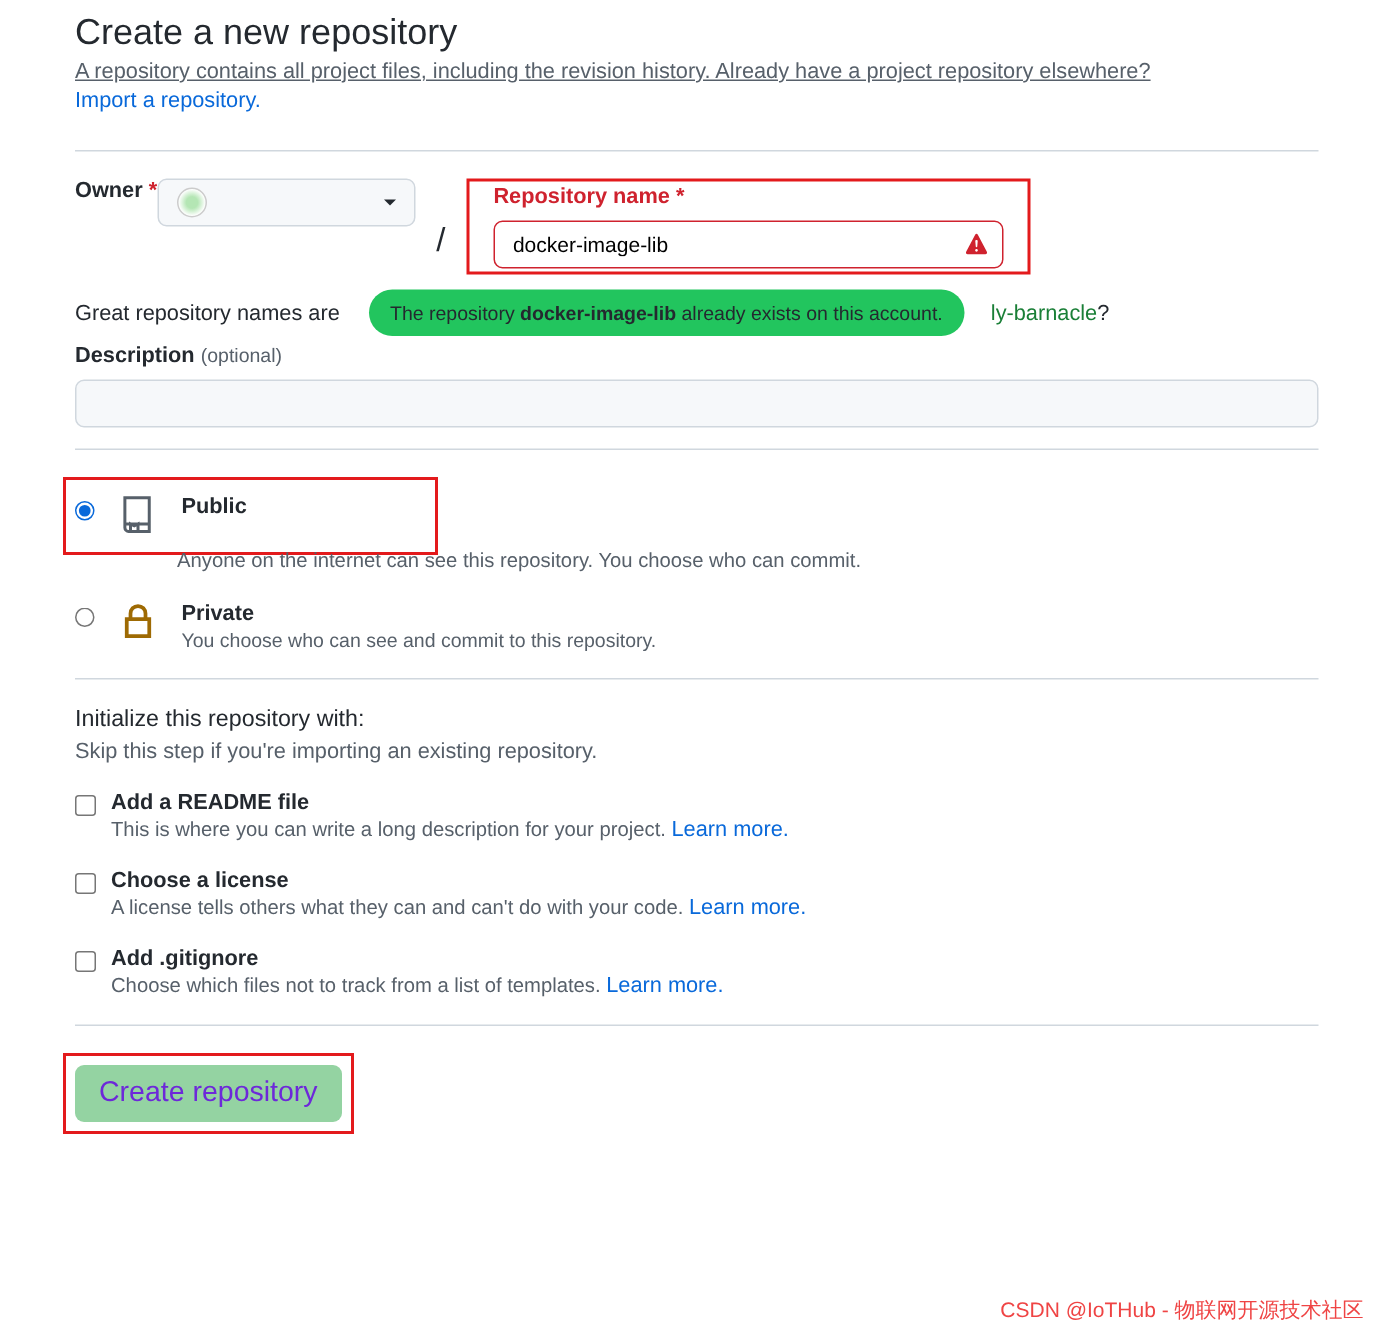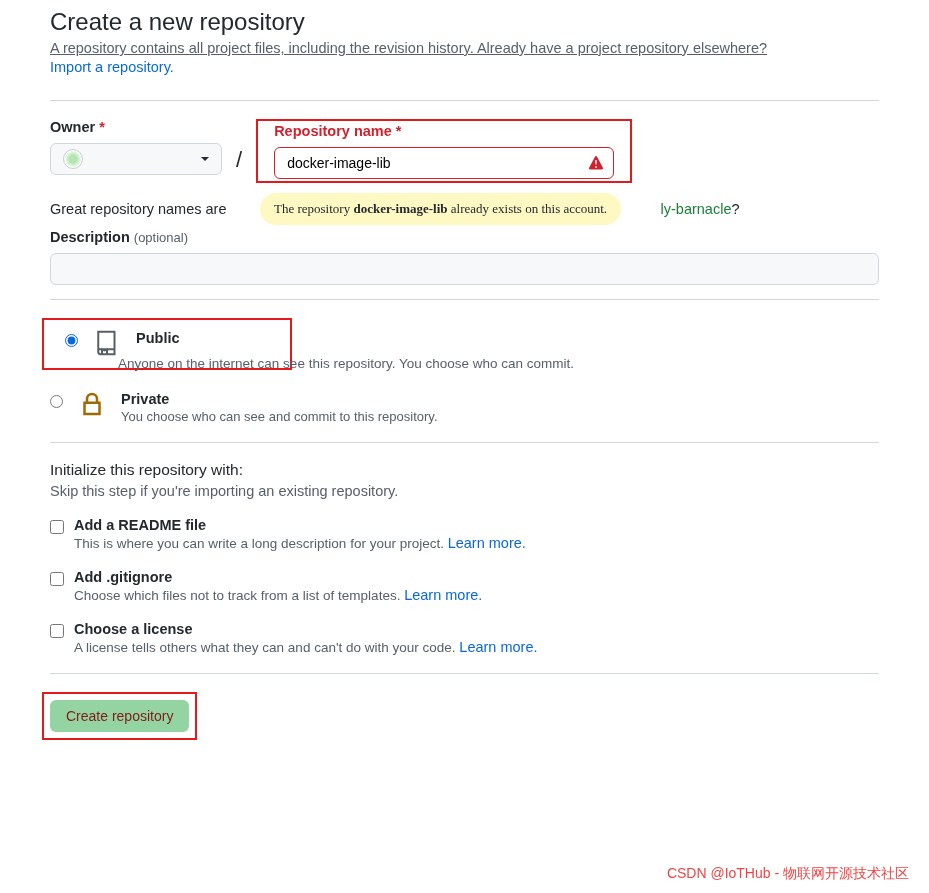--- a/index.html
+++ b/index.html
@@ -10,21 +10,21 @@
       width: 929px;
       padding: 0 0 40px 0;
     }
     .container { padding: 8px 50px 0 50px; }
     h1 { font-size: 24px; font-weight: 400; margin-bottom: 4px; }
     .subhead { color: #57606a; font-size: 14.5px; margin-bottom: 2px; text-decoration: underline; }
     .link { color: #0969da; cursor: pointer; font-size: 14.5px; }
     hr { border: none; border-top: 1px solid #d0d7de; margin: 24px 0 18px; }
     hr.mid { margin: 14px 0 18px; }
     .row-owner-repo { display: flex; align-items: flex-start; gap: 14px; }
-    .field-col { display: flex; flex-direction: column; position: relative; }
+    .field-col { display: flex; flex-direction: row; position: relative; }
     .label { font-weight: 600; font-size: 14.5px; margin-bottom: 8px; }
     .label.error { color: #cf222e; }
     .asterisk { color: #cf222e; }
     .owner-select {
       display: flex; align-items: center; background: #f6f8fa; border: 1px solid #d0d7de;
       border-radius: 6px; padding: 5px 12px; min-width: 172px; height: 32px; cursor: pointer;
       gap: 6px;
     }
     .avatar-circle {
       width: 20px; height: 20px; border-radius: 50%;
@@ -41,46 +41,46 @@
       width: 340px; height: 32px; padding: 5px 36px 5px 12px; font-size: 14px;
       border: 1px solid #cf222e; border-radius: 6px; outline: none;
     }
     .repo-input-wrap { position: relative; }
     .warn-icon {
       position: absolute; right: 10px; top: 8px; width: 16px; height: 16px;
     }
     .name-hint { font-size: 14.5px; color: #24292f; margin-top: 18px; position: relative; }
     .name-hint .suggestion { color: #1a7f37; font-weight: 400; }
     .tooltip {
-      position: absolute; left: 210px; top: -8px; background: #fef9c3; border-radius: 16px;
-      padding: 8px 14px; font-size: 13px; color: #24292f; white-space: nowrap; z-index: 10; font-family: Liberation Serif, serif;
+      position: absolute; left: 196px; top: -8px; background: #22c55e; border-radius: 16px;
+      padding: 8px 14px; font-size: 13px; color: #24292f; white-space: nowrap; z-index: 10;
     }
     .tooltip b { font-weight: 600; }
     .desc-label { margin-top: 12px; }
     .optional { color: #57606a; font-weight: 400; font-size: 13px; }
     .desc-input {
       width: 100%; height: 32px; padding: 5px 12px; font-size: 14px;
       border: 1px solid #d0d7de; border-radius: 6px; background: #f6f8fa;
     }
     .visibility-row { display: flex; align-items: flex-start; gap: 14px; padding: 4px 0; margin-bottom: 12px; }
-    .vis-public-wrap { border: 2px solid #e31a1c; padding: 6px 21px; margin-left: -8px; margin-bottom: 6px; width: 250px; }
+    .vis-public-wrap { border: 2px solid #e31a1c; padding: 6px 6px; margin-left: -8px; margin-bottom: 16px; width: 250px; }
     .radio { margin-top: 4px; accent-color: #0969da; }
     .vis-icon { width: 30px; height: 30px; flex-shrink: 0; margin-top: -2px; }
     .vis-text .vis-title { font-weight: 600; font-size: 14.5px; }
     .vis-text .vis-desc { color: #57606a; font-size: 13px; margin-top: 2px; }
     .init-heading { font-weight: 400; font-size: 15.5px; margin-top: 6px; }
     .init-sub { color: #57606a; font-size: 14.5px; margin-top: 4px; margin-bottom: 18px; }
     .check-row { display: flex; align-items: flex-start; gap: 10px; margin-bottom: 18px; }
     .check-row input { margin-top: 3px; width: 14px; height: 14px; }
     .check-title { font-weight: 600; font-size: 14.5px; }
     .check-desc { color: #57606a; font-size: 13.5px; margin-top: 2px; }
     .submit-wrap { border: 2px solid #e31a1c; display: inline-block; padding: 6px; margin-left: -8px; }
     .submit-btn {
-      background: #94d3a2; color: #7f1d1d; border: none; border-radius: 6px;
-      padding: 8px 16px; font-size: 14px; font-weight: 500; cursor: pointer;
+      background: #94d3a2; color: #6d28d9; border: none; border-radius: 6px;
+      padding: 8px 16px; font-size: 19px; font-weight: 500; cursor: pointer;
     }
     .watermark {
       position: fixed; right: 20px; bottom: 10px; color: #ef4444; font-size: 14px;
     }
   </style>
 </head>
 <body>
 
 <div class="container">
   <h1>Create a new repository</h1>
@@ -170,37 +170,37 @@
       <div class="check-title">Add a README file</div>
       <div class="check-desc">
         <span>This is where you can write a long description for your project. </span><span class="link">Learn more.</span>
       </div>
     </div>
   </div>
 
   <div class="check-row">
     <input type="checkbox" style="">
     <div>
+      <div class="check-title">Choose a license</div>
+      <div class="check-desc">
+        <span>A license tells others what they can and can't do with your code. </span><span class="link">Learn more.</span>
+      </div>
+    </div>
+  </div>
+
+  <div class="check-row">
+    <input type="checkbox" style="">
+    <div>
       <div class="check-title">Add .gitignore</div>
       <div class="check-desc">
         <span>Choose which files not to track from a list of templates. </span><span class="link">Learn more.</span>
       </div>
     </div>
   </div>
 
-  <div class="check-row">
-    <input type="checkbox" style="">
-    <div>
-      <div class="check-title">Choose a license</div>
-      <div class="check-desc">
-        <span>A license tells others what they can and can't do with your code. </span><span class="link">Learn more.</span>
-      </div>
-    </div>
-  </div>
-
   <hr class="mid">
 
   <div class="submit-wrap">
     <button class="submit-btn">Create repository</button>
   </div>
 </div>
 
 <div class="watermark">CSDN @IoTHub - 物联网开源技术社区</div>
 
 </body></html>

